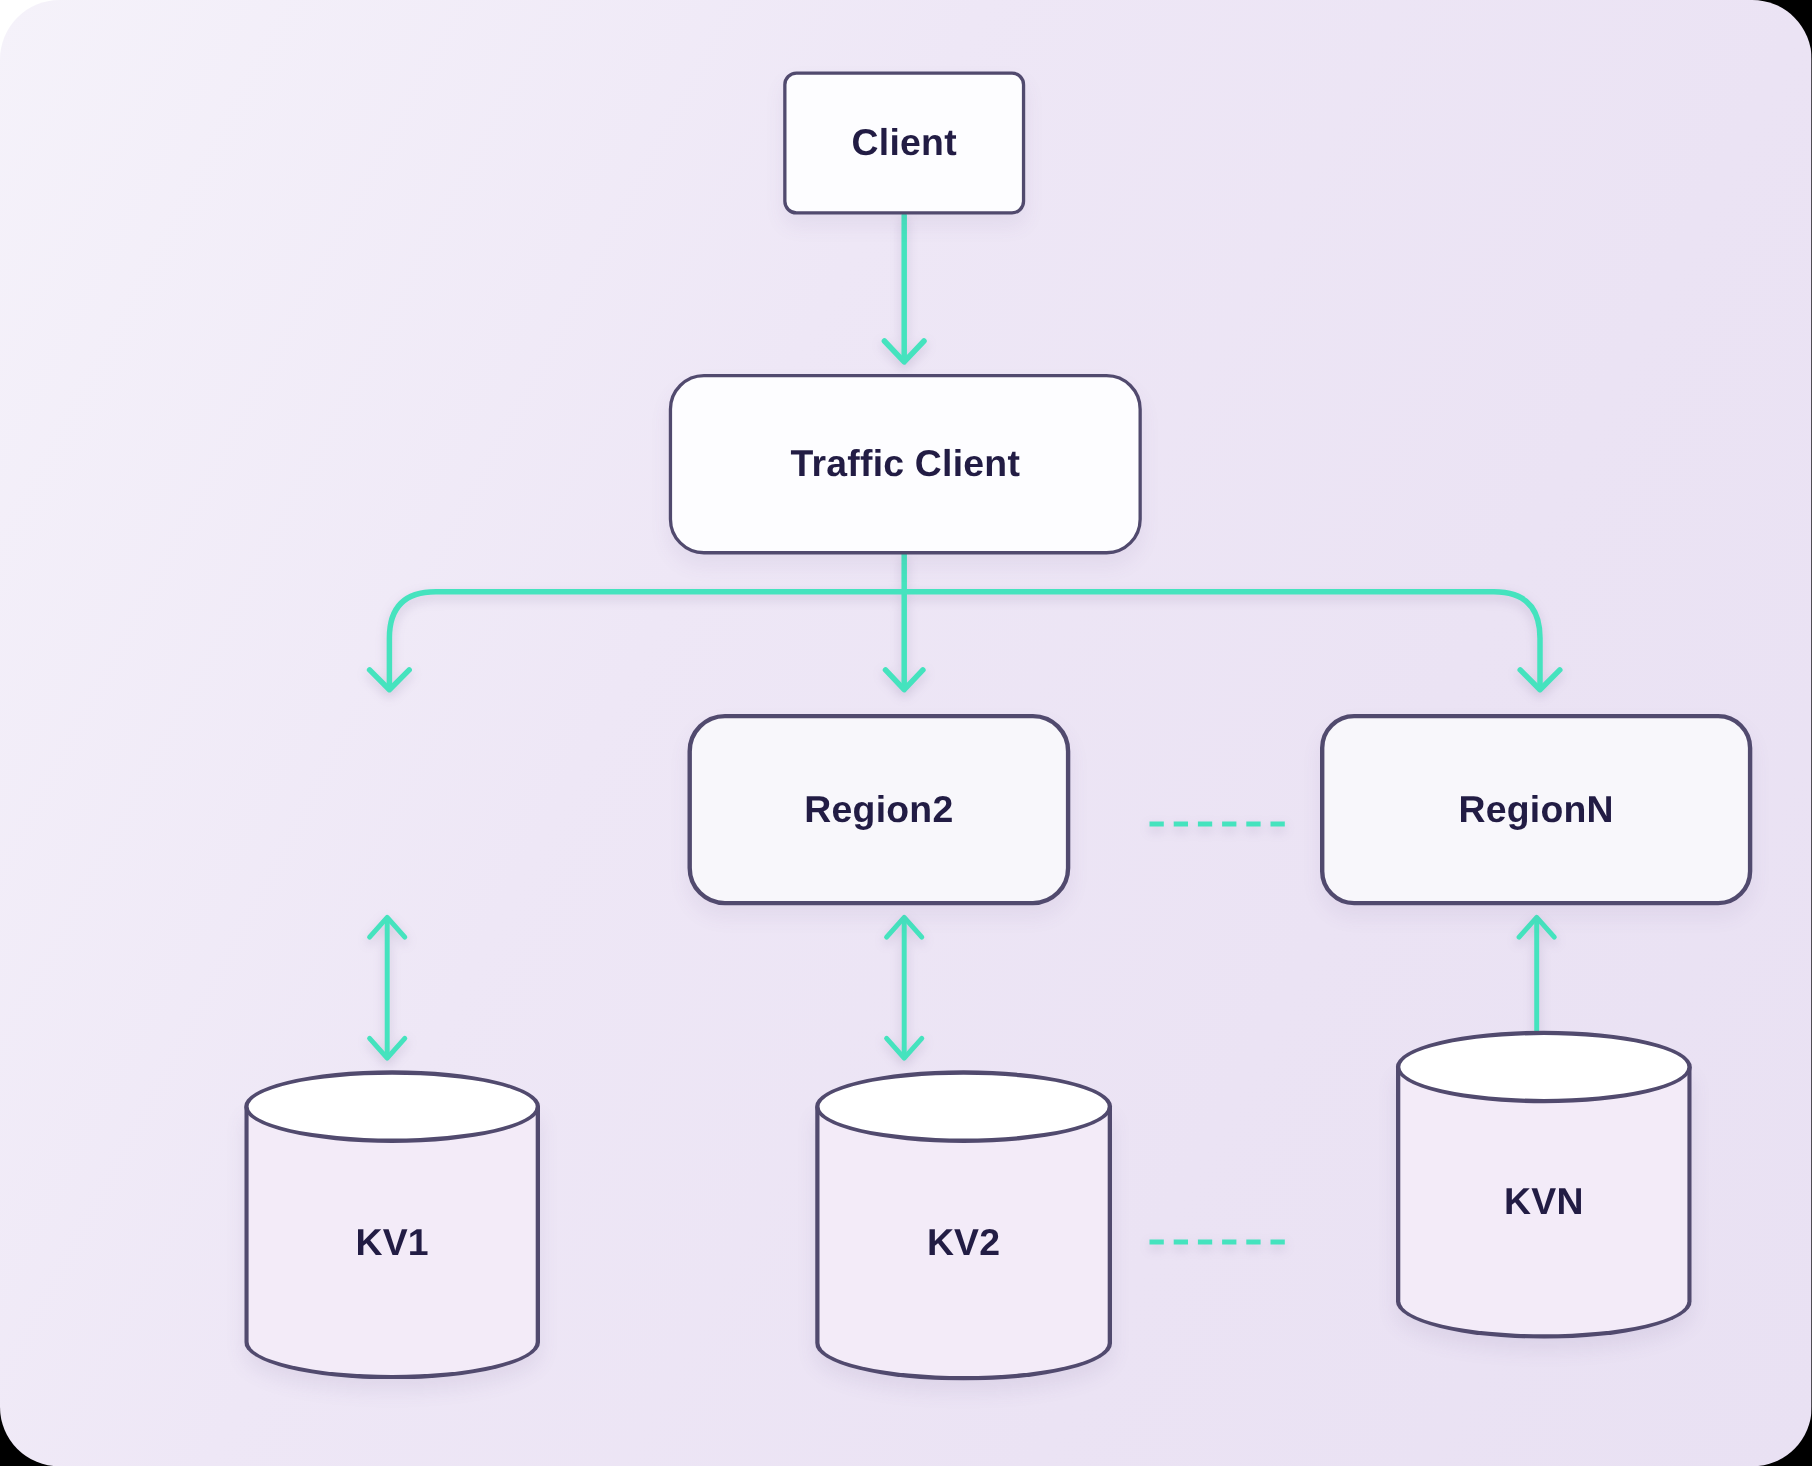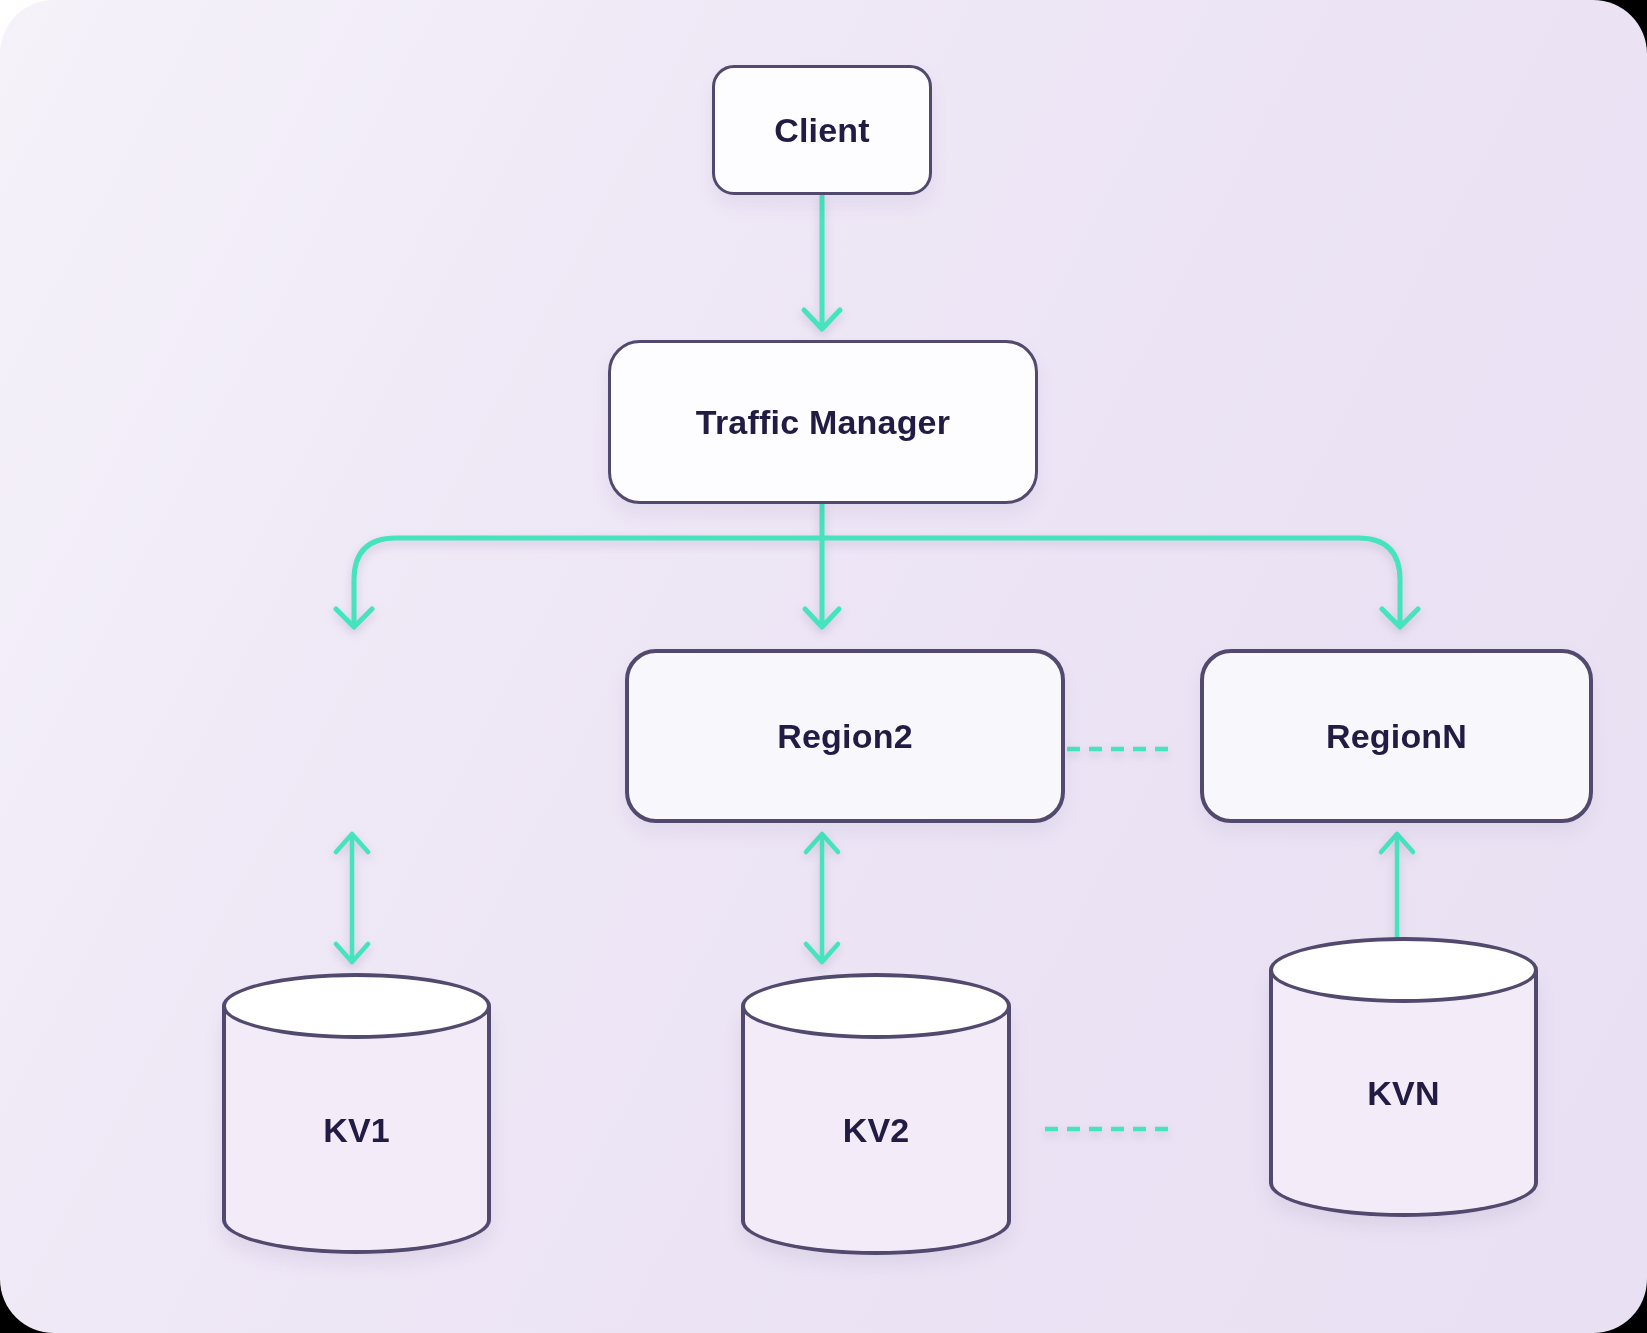--- a/index.html
+++ b/index.html
@@ -25,21 +25,21 @@
     filter:drop-shadow(0 4px 5px rgba(82,62,122,0.20));
   }
   .node{
     position:absolute;z-index:3;
     display:flex;align-items:center;justify-content:center;
     color:#221c44;font-weight:700;font-size:34px;letter-spacing:0.2px;
     box-sizing:border-box;
     box-shadow:0 10px 18px rgba(100,80,140,0.08);
   }
   .node-white{
-    background:#fdfdff;border:3px solid #514a6e;border-radius:22px;
+    background:#fdfdff;border:3px solid #514a6e;border-radius:12px;
   }
   .node-region{
     background:#f8f7fb;border:4px solid #514a6e;border-radius:34px;
   }
   .cyl{position:absolute;z-index:3;}
   .cyl-body{
     position:absolute;left:0;right:0;top:33px;bottom:0;
     background:#f3ebf8;
     border:4px solid #514a6e;border-top:none;
     border-radius:0 0 50% 50% / 0 0 34px 34px;
@@ -100,25 +100,25 @@
 
     <path d="M1045 749 H1170" stroke-width="4.5" stroke-linecap="butt" stroke-dasharray="13 9"></path>
     <path d="M1045 1129 H1168" stroke-width="4.5" stroke-linecap="butt" stroke-dasharray="13 9"></path>
   </svg>
 
   <div class="node node-white" style="left:712px;top:65px;width:220px;height:130px;">
     <span>Client</span>
   </div>
 
   <div class="node node-white" style="left:608px;top:340px;width:430px;height:164px;border-radius:32px;">
-    <span>Traffic Manager</span>
+    <span>Traffic Client</span>
   </div>
 
 
-  <div class="node node-region" style="left:625px;top:649px;width:440px;height:174px;border-radius:31px;">
+  <div class="node node-region" style="left:625px;top:649px;width:348px;height:174px;">
     <span>Region2</span>
   </div>
 
   <div class="node node-region" style="left:1200px;top:649px;width:393px;height:174px;border-radius:31px;">
     <span>RegionN</span>
   </div>
 
   <div class="cyl" style="left:222px;top:973px;width:269px;height:281px;">
     <div class="cyl-body"></div>
     <div class="cyl-top"></div>

